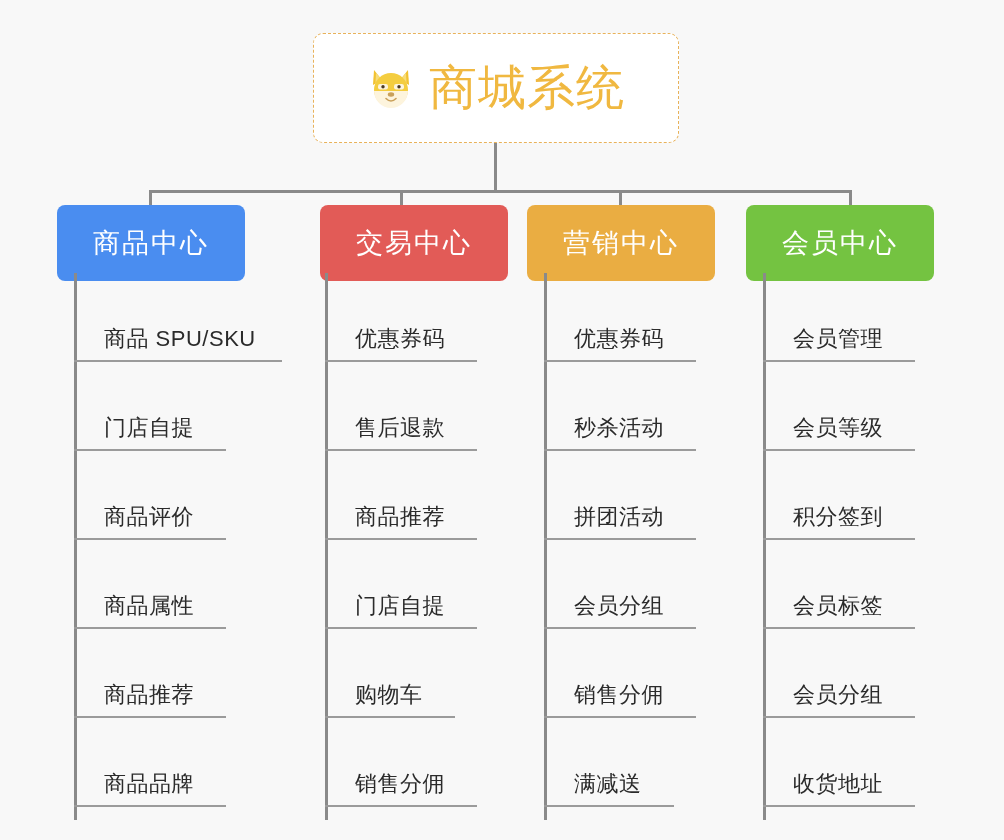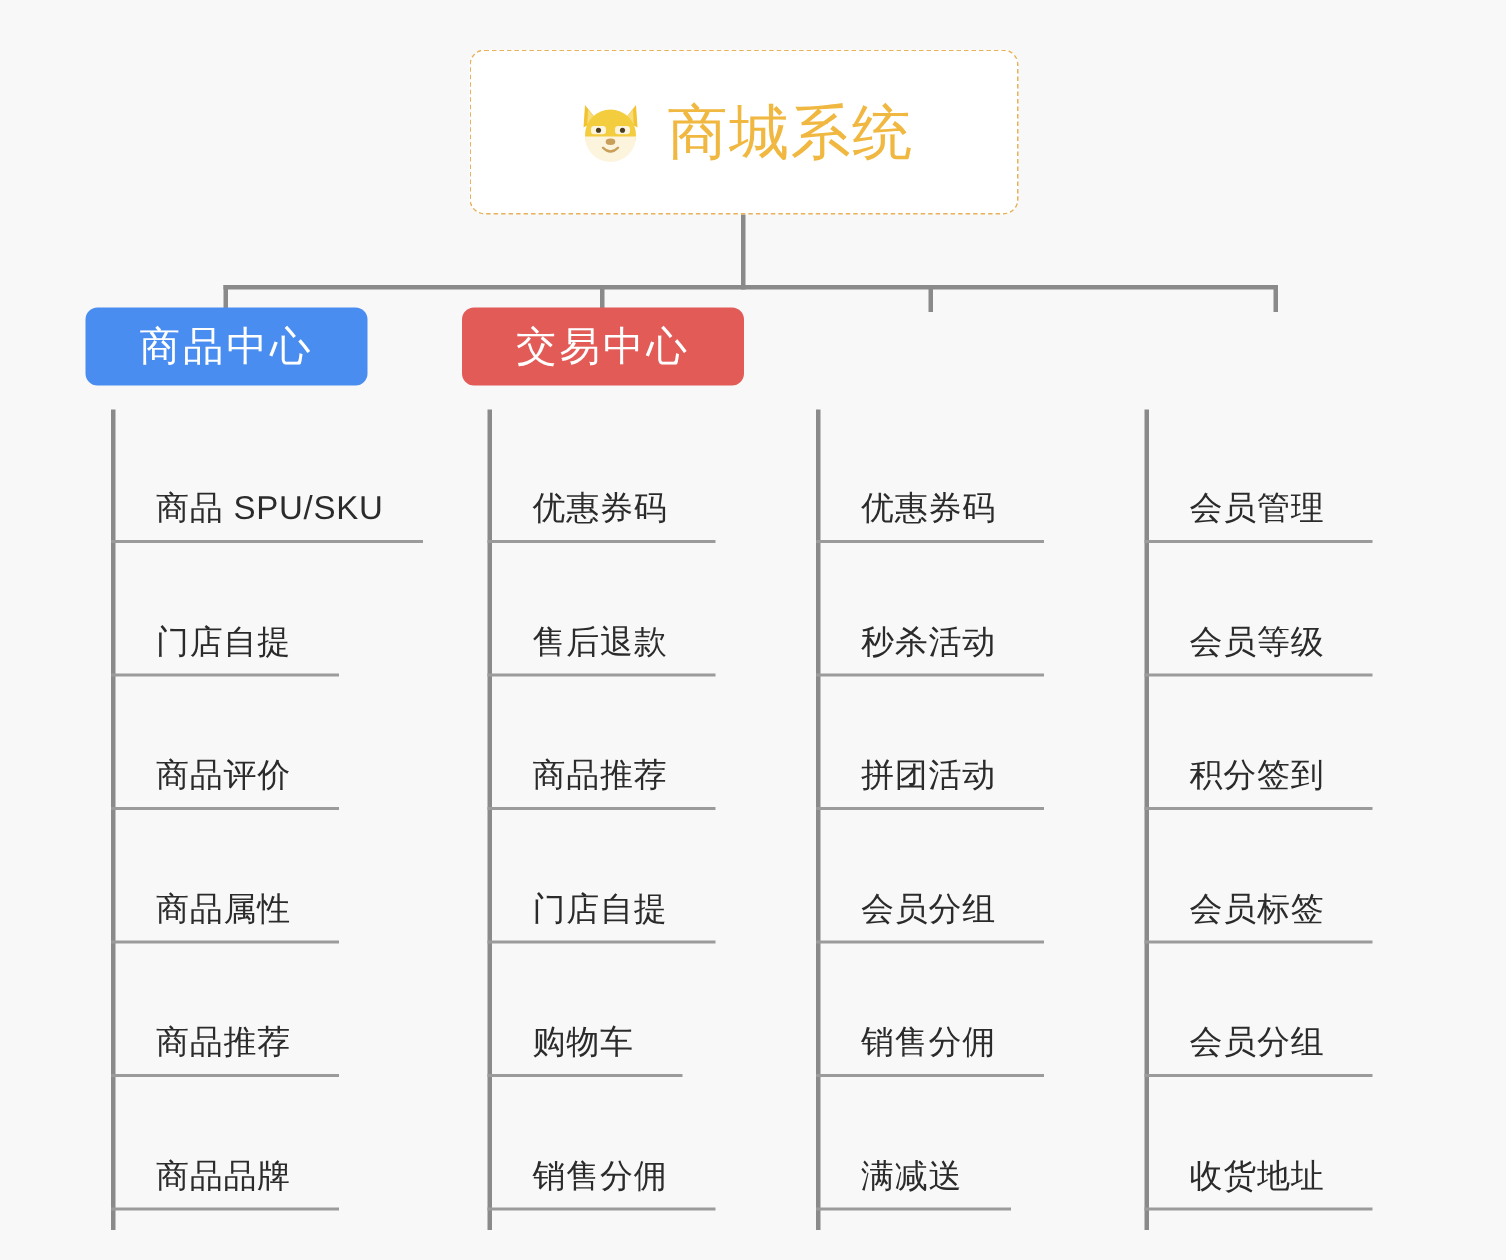--- a/index.html
+++ b/index.html
@@ -45,33 +45,33 @@
     justify-content: center;
     gap: 14px;
   }
   .root-emoji {
     font-size: 44px;
     line-height: 1;
     display: block;
   }
   .root-emoji svg { display: block; }
   .root-title {
-    font-size: 40px;
+    font-size: 48px;
     color: #f0b840;
     letter-spacing: 1px;
     white-space: nowrap;
     font-family: Liberation Mono, monospace;
   }
 
   
   .cat-box {
     position: absolute;
     top: 205px;
     width: 188px;
-    height: 52px;
+    height: 76px;
     border-radius: 8px;
     display: flex;
     align-items: center;
     justify-content: center;
     color: #ffffff;
     font-size: 27px;
     letter-spacing: 2px;
     box-sizing: border-box;
   }
 
@@ -158,21 +158,21 @@
     <div class="leaf-item">
       <span class="leaf-label">商品推荐</span>
       <span class="leaf-underline" style="width:152px;"></span>
     </div>
     <div class="leaf-item">
       <span class="leaf-label">商品品牌</span>
       <span class="leaf-underline" style="width:152px;"></span>
     </div>
   </div>
 
-  <div class="cat-box" style="left:308px; background:#e25b57;">
+  <div class="cat-box" style="left:320px; background:#e25b57;">
     <span>交易中心</span>
   </div>
   <div class="conn conn-v" style="left:325px; top:273px; height:547px;"></div>
   <div class="leaf-col" style="left:325px;">
     <div class="leaf-item">
       <span class="leaf-label">优惠券码</span>
       <span class="leaf-underline" style="width:152px;"></span>
     </div>
     <div class="leaf-item">
       <span class="leaf-label">售后退款</span>
@@ -189,20 +189,23 @@
     <div class="leaf-item">
       <span class="leaf-label">购物车</span>
       <span class="leaf-underline" style="width:130px;"></span>
     </div>
     <div class="leaf-item">
       <span class="leaf-label">销售分佣</span>
       <span class="leaf-underline" style="width:152px;"></span>
     </div>
   </div>
 
+  <div class="cat-box" style="left:527px; background:#eaad42;">
+    <span>营销中心</span>
+  </div>
   <div class="conn conn-v" style="left:544px; top:273px; height:547px;"></div>
   <div class="leaf-col" style="left:544px;">
     <div class="leaf-item">
       <span class="leaf-label">优惠券码</span>
       <span class="leaf-underline" style="width:152px;"></span>
     </div>
     <div class="leaf-item">
       <span class="leaf-label">秒杀活动</span>
       <span class="leaf-underline" style="width:152px;"></span>
     </div>
@@ -217,20 +220,23 @@
     <div class="leaf-item">
       <span class="leaf-label">销售分佣</span>
       <span class="leaf-underline" style="width:152px;"></span>
     </div>
     <div class="leaf-item">
       <span class="leaf-label">满减送</span>
       <span class="leaf-underline" style="width:130px;"></span>
     </div>
   </div>
 
+  <div class="cat-box" style="left:746px; background:#74c341;">
+    <span>会员中心</span>
+  </div>
   <div class="conn conn-v" style="left:763px; top:273px; height:547px;"></div>
   <div class="leaf-col" style="left:763px;">
     <div class="leaf-item">
       <span class="leaf-label">会员管理</span>
       <span class="leaf-underline" style="width:152px;"></span>
     </div>
     <div class="leaf-item">
       <span class="leaf-label">会员等级</span>
       <span class="leaf-underline" style="width:152px;"></span>
     </div>

